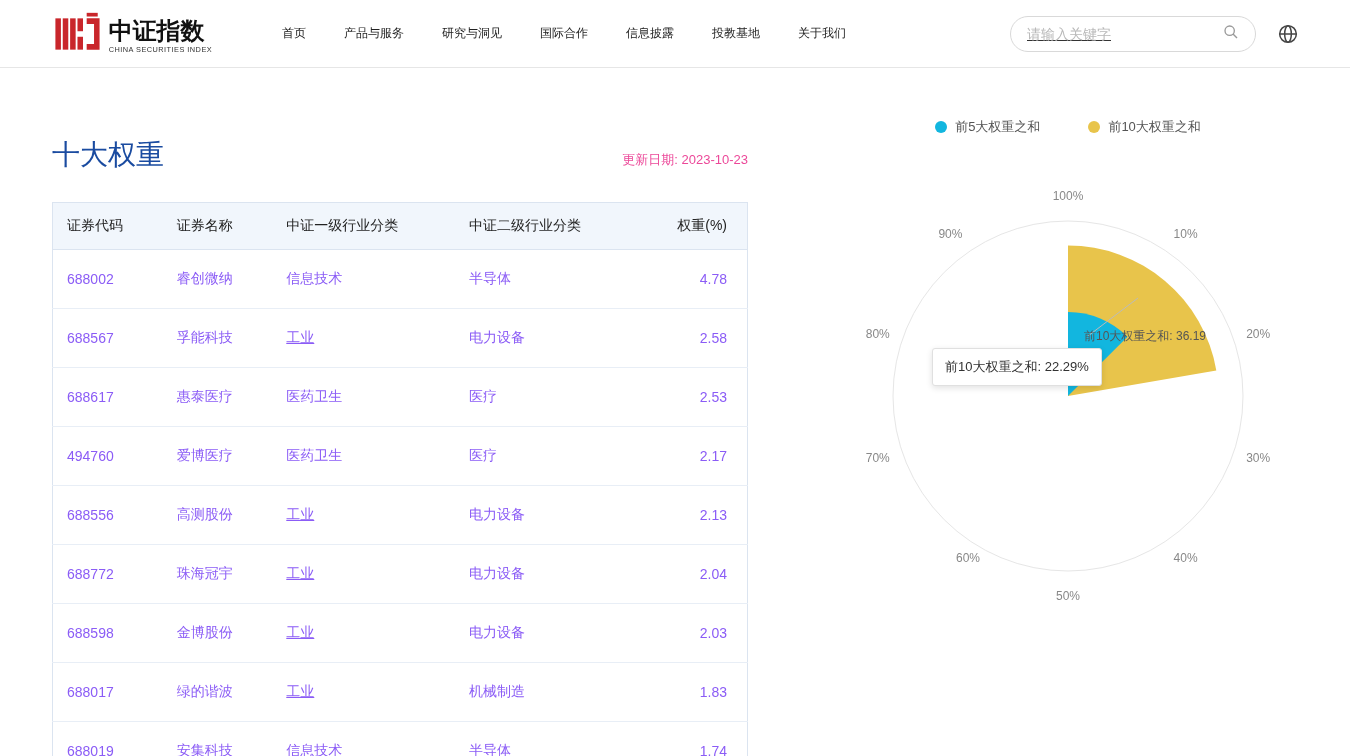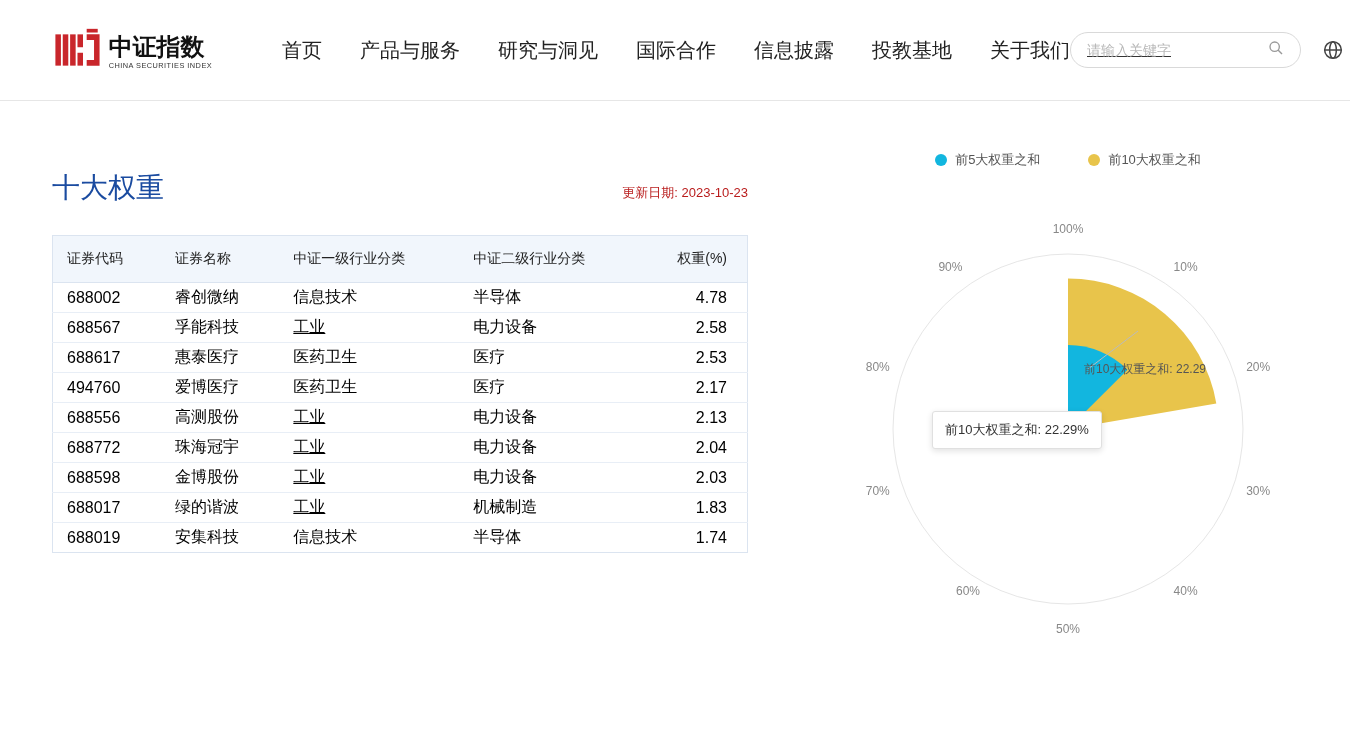--- a/index.html
+++ b/index.html
@@ -4,78 +4,78 @@
 <style>
   * { box-sizing: border-box; margin: 0; padding: 0; }
   body {
     font-family: "Microsoft YaHei", "PingFang SC", Arial, sans-serif;
     background: #fff;
     color: #333;
     width: 1350px;
   }
   
   .header {
-    height: 101px;
+    height: 68px;
     border-bottom: 1px solid #e6e6e6;
     display: flex;
     align-items: center;
     padding: 2px 52px;
   }
   .logo { display: flex; align-items: center; margin-right: 30px; cursor: pointer; }
   .logo svg { height: 46px; }
   .nav { display: flex; gap: 38px; flex: 1; }
-  .nav-item { font-size: 20px; color: #222; cursor: pointer; white-space: nowrap; }
+  .nav-item { font-size: 12px; color: #222; cursor: pointer; white-space: nowrap; }
   .search-box {
     display: flex; align-items: center;
     border: 1px solid #d9d9d9; border-radius: 20px;
     height: 36px; width: 246px; padding: 0 16px;
     background: #fff;
     text-decoration: underline;
   }
   .search-box input {
     flex: 1; border: none; outline: none; font-size: 14px; color: #333;
     background: transparent;
   }
   .search-box input::placeholder { color: #b8b8b8; }
   .search-box .icon { color: #999; cursor: pointer; }
   .globe { margin-left: 22px; color: #444; cursor: pointer; display:flex; align-items:center; }
 
   
   .main { display: flex; padding: 50px 52px 30px; gap: 90px; }
   .left { width: 724px; }
   .title-row { display: flex; align-items: baseline; justify-content: space-between; margin-bottom: 28px; }
   .page-title { font-size: 28px; color: #1a4ba0; font-weight: 500; }
-  .update-date { font-size: 13px; color: #b91c1c; margin-top: 33px; }
+  .update-date { font-size: 13px; color: #ec4899; margin-top: 33px; }
 
   table.weights {
     width: 100%; border-collapse: collapse;
     border: 1px solid #dbe4f0;
   }
   table.weights th {
     background: #f1f6fc; color: #222; font-weight: 400;
     font-size: 14px; text-align: left; padding: 14px 14px;
     border-bottom: 1px solid #dbe4f0;
   }
   table.weights th.num, table.weights td.num { text-align: right; padding-right: 20px; }
   table.weights td {
-    font-size: 16px; color: #000000; padding: 4px 14px;
+    font-size: 14px; color: #8b5cf6; padding: 20px 14px;
     border-bottom: 1px solid #e8eef6;
   }
   table.weights tr:last-child td { border-bottom: none; }
   .ind-link { color: #2e3c8c; text-decoration: underline; cursor: pointer; }
 
   
   .right { flex: 1; position: relative; }
   .legend { display:flex; gap: 48px; justify-content:center; font-size:13px; color:#555; margin-bottom: 30px; text-align: center; }
   .legend-item { display:flex; align-items:center; gap:8px; }
   .swatch { width:12px; height:12px; border-radius:50%; display:inline-block; }
   .chart-wrap { position: relative; width: 460px; height: 460px; margin: 0 auto; }
   .tick-label { position:absolute; font-size:12px; color:#888; transform: translate(-50%,-50%); }
   .tooltip {
-    position:absolute; left: 94px; top:212px;
+    position:absolute; left: 94px; top:182px;
     background:#fff; border:1px solid #e0e0e0; border-radius:3px;
     box-shadow: 0 2px 6px rgba(0,0,0,0.12);
     padding: 9px 12px; font-size:13px; color:#333; white-space:nowrap;
   }
   .pie-annot { position:absolute; left:246px; top:162px; font-size:12px; color:#555; white-space:nowrap; }
 </style>
 </head>
 <body>
 
 <div class="header">
@@ -231,17 +231,17 @@
           <div class="tick-label" style="left: 347.557px; top: 68.1966px;">10%</div>
           <div class="tick-label" style="left: 420.211px; top: 168.197px;">20%</div>
           <div class="tick-label" style="left: 420.211px; top: 291.803px;">30%</div>
           <div class="tick-label" style="left: 347.557px; top: 391.803px;">40%</div>
           <div class="tick-label" style="left: 230px; top: 430px;">50%</div>
           <div class="tick-label" style="left: 130px; top: 391.803px;">60%</div>
           <div class="tick-label" style="left: 39.7887px; top: 291.803px;">70%</div>
           <div class="tick-label" style="left: 39.7887px; top: 168.197px;">80%</div>
           <div class="tick-label" style="left: 112.443px; top: 68.1966px;">90%</div>
         </div>
-      <div class="pie-annot">前10大权重之和: 22.29</div>
+      <div class="pie-annot">前10大权重之和: 36.19</div>
       <div class="tooltip">前10大权重之和: 22.29%</div>
     </div>
   </div>
 </div>
 
 </body></html>

